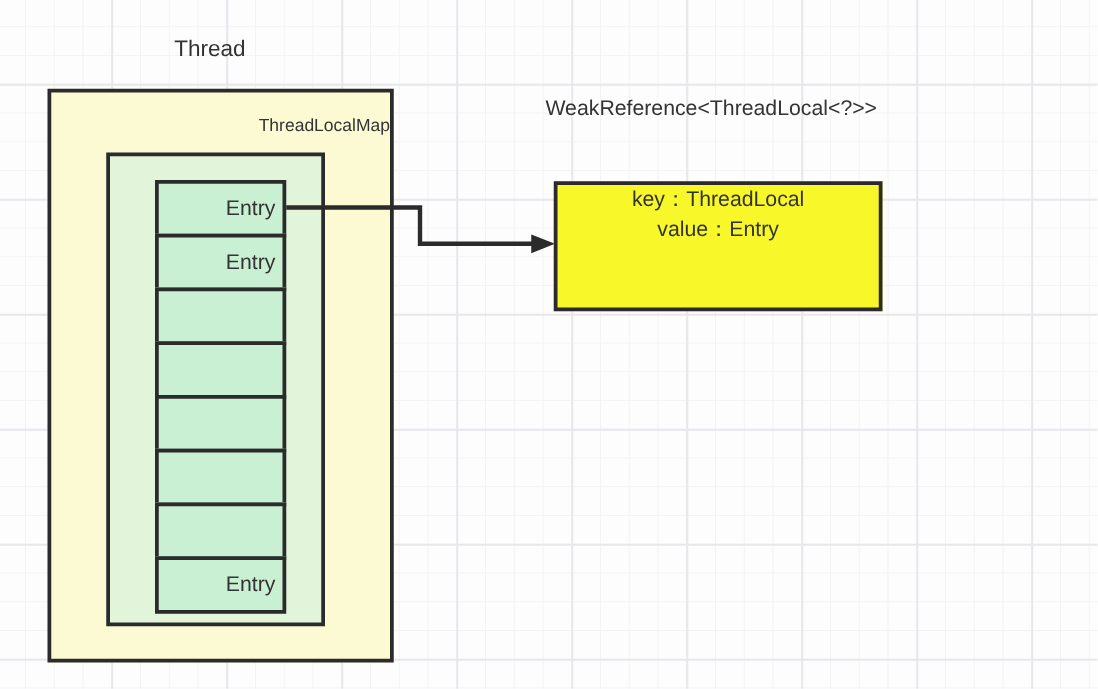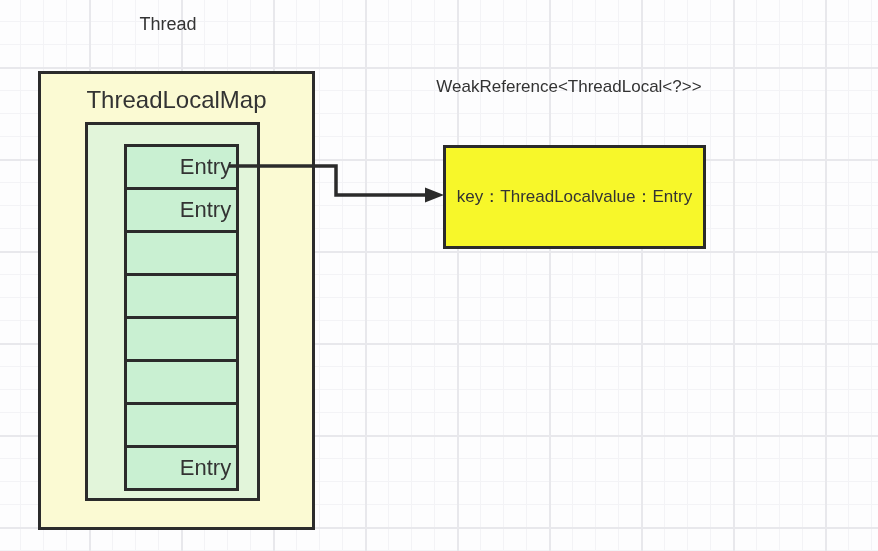--- a/index.html
+++ b/index.html
@@ -18,72 +18,72 @@
       linear-gradient(to bottom, var(--color-grid-major, #e8e8ec) 2px, transparent 2px),
       linear-gradient(to right, var(--color-grid-minor, #f3f3f6) 1px, transparent 1px),
       linear-gradient(to bottom, var(--color-grid-minor, #f3f3f6) 1px, transparent 1px);
     background-size: 92px 92px, 92px 92px, 23px 23px, 23px 23px;
     background-position: 89px 0, 0 67px, 20px 0, 0 21px;
     color: var(--color-text, #333333);
   }
   .thread-label {
     position: absolute;
     left: 108px;
-    top: 13px;
+    top: 28px;
     width: 120px;
     text-align: center;
     font-size: 18px;
     line-height: 22px;
   }
   .outer-box {
     position: absolute;
     left: 38px;
     top: 71px;
     width: 277px;
     height: 459px;
     box-sizing: border-box;
     background: var(--color-outer-box, #fbfad3);
     border: 3px solid var(--color-border, #2b2b2b);
   }
   .map-title {
     position: absolute;
     left: 0;
     top: 15px;
     width: 100%;
-    text-align: center;
-    font-size: 24px;
+    text-align: right;
+    font-size: 14px;
     line-height: 22px;
   }
   .inner-box {
     position: absolute;
     left: 44px;
     top: 48px;
     width: 175px;
     height: 379px;
     box-sizing: border-box;
     background: var(--color-inner-box, #e2f5da);
     border: 3px solid var(--color-border, #2b2b2b);
   }
   .cell-stack {
     position: absolute;
     left: 36px;
     top: 19px;
     width: 105px;
   }
   .cell {
     box-sizing: border-box;
-    width: 115px;
+    width: 105px;
     height: 46px;
     margin-top: -3px;
     background: var(--color-cell, #c9f0d2);
     border: 3px solid var(--color-border, #2b2b2b);
     display: flex;
     align-items: center;
     justify-content: center;
-    font-size: 22px;
+    font-size: 17px;
     padding-left: 48px;
   }
   .cell:first-child { margin-top: 0; }
   .arrow-layer {
     position: absolute;
     left: 0;
     top: 0;
     width: 878px;
     height: 551px;
     pointer-events: none;
@@ -100,23 +100,23 @@
   .detail-box {
     position: absolute;
     left: 443px;
     top: 145px;
     width: 263px;
     height: 104px;
     box-sizing: border-box;
     background: var(--color-detail-box, #f7f72a);
     border: 3px solid var(--color-border, #2b2b2b);
     display: flex;
-    flex-direction: row;
+    flex-direction: column;
     align-items: center;
-    justify-content: center;
+    justify-content: flex-start;
     font-size: 17px;
     line-height: 24px;
     text-align: center;
   }
 </style>
 </head>
 <body>
 
 <div class="canvas">
 

